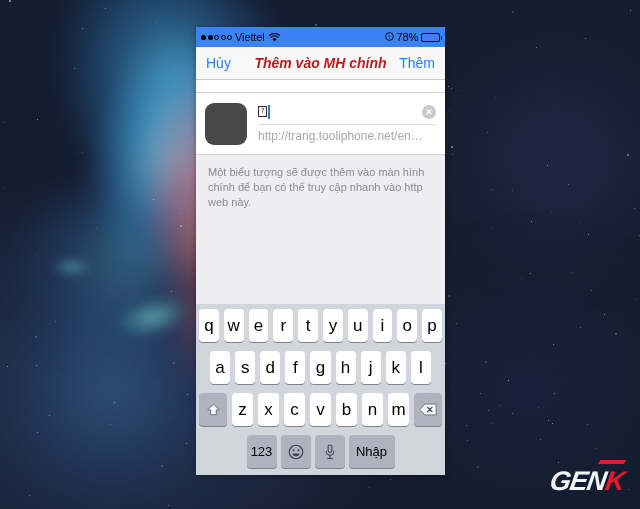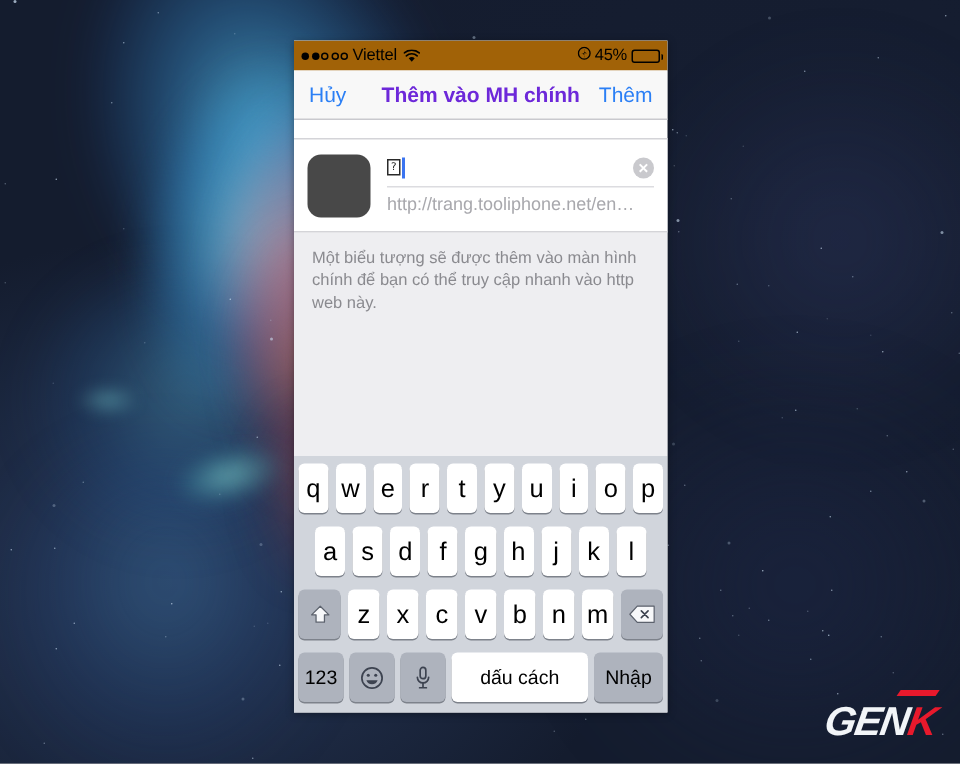--- a/index.html
+++ b/index.html
@@ -136,21 +136,21 @@
     width: 249px;
     height: 448px;
     background: #ffffff;
     overflow: hidden;
     box-shadow: 0 1px 5px rgba(0,0,0,0.35);
   }
 
   
   #statusbar {
     height: 20px;
-    background: #a16207;
+    background: #3b82f6;
     display: flex;
     align-items: center;
     padding: 0 5px;
     font-size: 11px;
     color: #000;
     position: relative;
   }
   #sb-left { display: flex; align-items: center; gap: 3px; }
   .dots { display: flex; align-items: center; gap: 1.5px; }
   .dots span {
@@ -212,21 +212,22 @@
     cursor: pointer;
     z-index: 2;
   }
   #nav-add { margin-left: auto; }
   #nav-title {
     position: absolute;
     left: 0; right: 0;
     text-align: center;
     font-size: 14px;
     font-weight: bold;
-    color: #6d28d9;
+    color: #b91c1c;
+    font-style: italic;
   }
 
   
   #content {
     background: #eeeef1;
     height: 212px;
     position: relative;
   }
   #formcard {
     margin-top: 12px;
@@ -526,21 +527,21 @@
         </span>
       </div>
       <div id="sb-right">
         <span>
           <svg width="9" height="9" viewBox="0 0 10 10">
             <circle cx="5" cy="5" r="4.3" fill="none" stroke="#000" stroke-width="1"></circle>
             <path d="M5 1.4 L5 5 L7.6 5 A2.6 2.6 0 0 1 5 1.4 Z" fill="#000"></path>
             <path d="M5 5 L2.4 5 A2.6 2.6 0 0 1 5 8.6 Z" fill="#000"></path>
           </svg>
         </span>
-        <span id="batt-pct">45%</span>
+        <span id="batt-pct">78%</span>
         <span class="batt-shell">
           <span class="batt-fill" id="batt-fill" style="width: 78%;"></span>
           <span class="batt-nub"></span>
         </span>
       </div>
     </div>
 
     <div id="navbar">
       <div id="nav-cancel">Hủy</div>
       <div id="nav-title">Thêm vào MH chính</div>
@@ -622,21 +623,20 @@
             <path d="M4.8 10.6 a4.4 4.4 0 0 0 8.4 0 Z" fill="#3d4350"></path>
           </svg>
         </div>
         <div class="key dark wide-fn">
           <svg width="12" height="16" viewBox="0 0 12 17">
             <rect x="4" y="1" width="4" height="8" rx="2" fill="none" stroke="#3d4350" stroke-width="1.2"></rect>
             <path d="M2 8 a4 4 0 0 0 8 0" fill="none" stroke="#3d4350" stroke-width="1.2" stroke-linecap="round"></path>
             <path d="M6 12 L6 15 M3.6 15.4 L8.4 15.4" stroke="#3d4350" stroke-width="1.2" stroke-linecap="round"></path>
           </svg>
         </div>
-        <div class="key space">dấu cách</div>
         <div class="key enter">Nhập</div>
       </div>
     </div>
   </div>
 
   <div id="genk">
     <span class="g-tick"></span>
     <span class="g-gen">GEN</span>
     <span class="g-k">K</span>
   </div>

